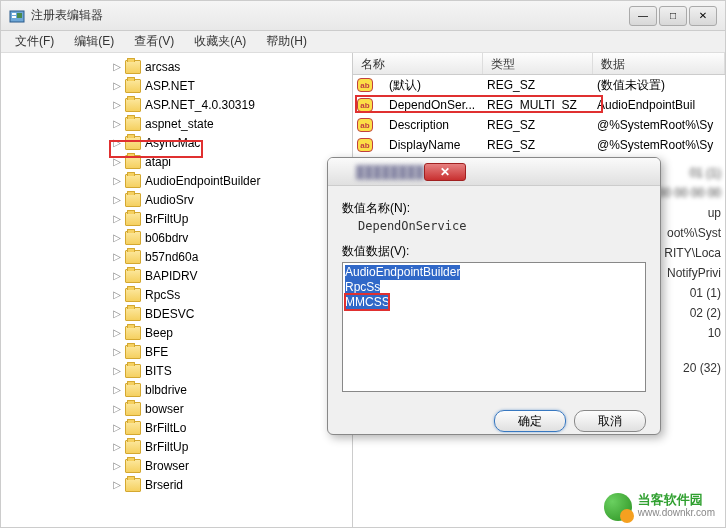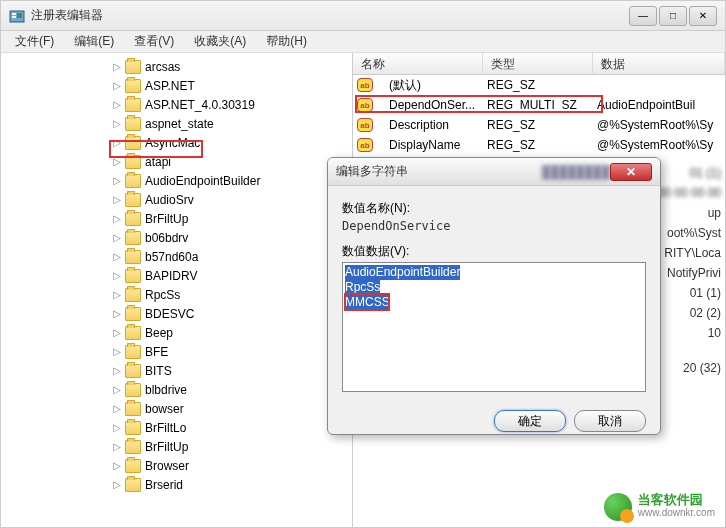--- a/index.html
+++ b/index.html
@@ -43,21 +43,21 @@
     .ab-icon { width: 16px; height: 14px; margin-right: 16px; background: #fde047; border: 1px solid #c04040; border-radius: 4px; display: inline-flex; align-items: center; justify-content: center; font-size: 8px; color: #c04040; font-weight: bold; }
     
     
     .dialog { position: absolute; left: 326px; top: 156px; width: 334px; height: 278px; background: #f0f0f0; border: 1px solid #888; box-shadow: 3px 3px 10px rgba(0,0,0,0.3); border-radius: 6px; overflow: hidden; }
     .dialog-titlebar { height: 28px; background: linear-gradient(to bottom, #fafafa, #e0e0e0); display: flex; align-items: center; padding: 0 8px; border-bottom: 1px solid #ccc; }
     .dialog-title { flex: 1; color: #333; }
     .dialog-title-blur { color: transparent; text-shadow: 0 0 4px rgba(100,100,140,0.7); margin-left: 20px; }
     .dialog-close { width: 42px; height: 18px; background: linear-gradient(to bottom, #e68080, #c83030); border: 1px solid #a02020; border-radius: 3px; color: #fff; display: flex; align-items: center; justify-content: center; font-size: 12px; font-weight: bold; }
     .dialog-body { padding: 10px 14px; }
     .dialog-label { margin: 4px 0 2px 0; color: #000; }
-    .dialog-readonly { height: 18px; color: #333; margin-bottom: 6px; font-family: "SimSun", monospace; }
+    .dialog-readonly { height: 18px; color: #333; margin-bottom: 6px; font-family: "SimSun", monospace; margin-left: 16px; }
     .dialog-textarea { width: 100%; height: 130px; border: 1px solid #888; background: #fff; padding: 2px; font-family: "SimSun", monospace; font-size: 12px; resize: none; position: relative; }
     .textarea-line { display: block; line-height: 15px; }
     .textarea-line.selected { background: #3068c8; color: #fff; display: inline-block; }
     .dialog-buttons { display: flex; justify-content: flex-end; gap: 8px; padding: 8px 14px 0 0; }
     .dialog-btn { width: 72px; height: 22px; background: linear-gradient(to bottom, #fdfdfd, #e0e0e0); border: 1px solid #888; border-radius: 10px; display: flex; align-items: center; justify-content: center; }
     .dialog-btn.primary { border: 1px solid #3878c0; box-shadow: 0 0 3px rgba(56,120,192,0.6); }
     
     
     .watermark { position: absolute; right: 10px; bottom: 6px; display: flex; align-items: flex-start; gap: 6px; }
     .watermark-icon { width: 28px; height: 28px; border-radius: 50%; background: radial-gradient(circle at 30% 30%, #6ad060, #2a9020); position: relative; }
@@ -223,20 +223,21 @@
       <div class="list-col c2">类型</div>
       <div class="list-col c3">数据</div>
     </div>
     <div id="list-container">
         <div class="list-row">
     <div class="list-cell c1">
             <span class="ab-icon">ab</span>
             <span>(默认)</span>
           </div>
     <div class="list-cell c2">REG_SZ</div>
+    <div class="list-cell c3">(数值未设置)</div>
         </div>
         <div class="list-row">
     <div class="list-cell c1">
             <span class="ab-icon">ab</span>
             <span>DependOnSer...</span>
           </div>
     <div class="list-cell c2">REG_MULTI_SZ</div>
     <div class="list-cell c3">AudioEndpointBuil</div>
         </div>
         <div class="list-row">
@@ -287,21 +288,20 @@
         </div>
         <div class="list-row" style="position: absolute; right: 4px; top: 305px;">
           <span class="" style="font-size:12px;color:#333;">20 (32)</span>
         </div>
       </div>
   </div>
 </div>
 
 <div class="dialog">
   <div class="dialog-titlebar">
-    <span class="dialog-title">编辑多字符串</span>
     <span class="dialog-title-blur">████████</span>
     <div class="dialog-close">✕</div>
   </div>
   <div class="dialog-body">
     <div class="dialog-label">数值名称(N):</div>
     <div class="dialog-readonly">DependOnService</div>
     <div class="dialog-label">数值数据(V):</div>
     <div class="dialog-textarea">
       <span class="textarea-line selected">AudioEndpointBuilder</span><br>
       <span class="textarea-line selected">RpcSs</span><br>

